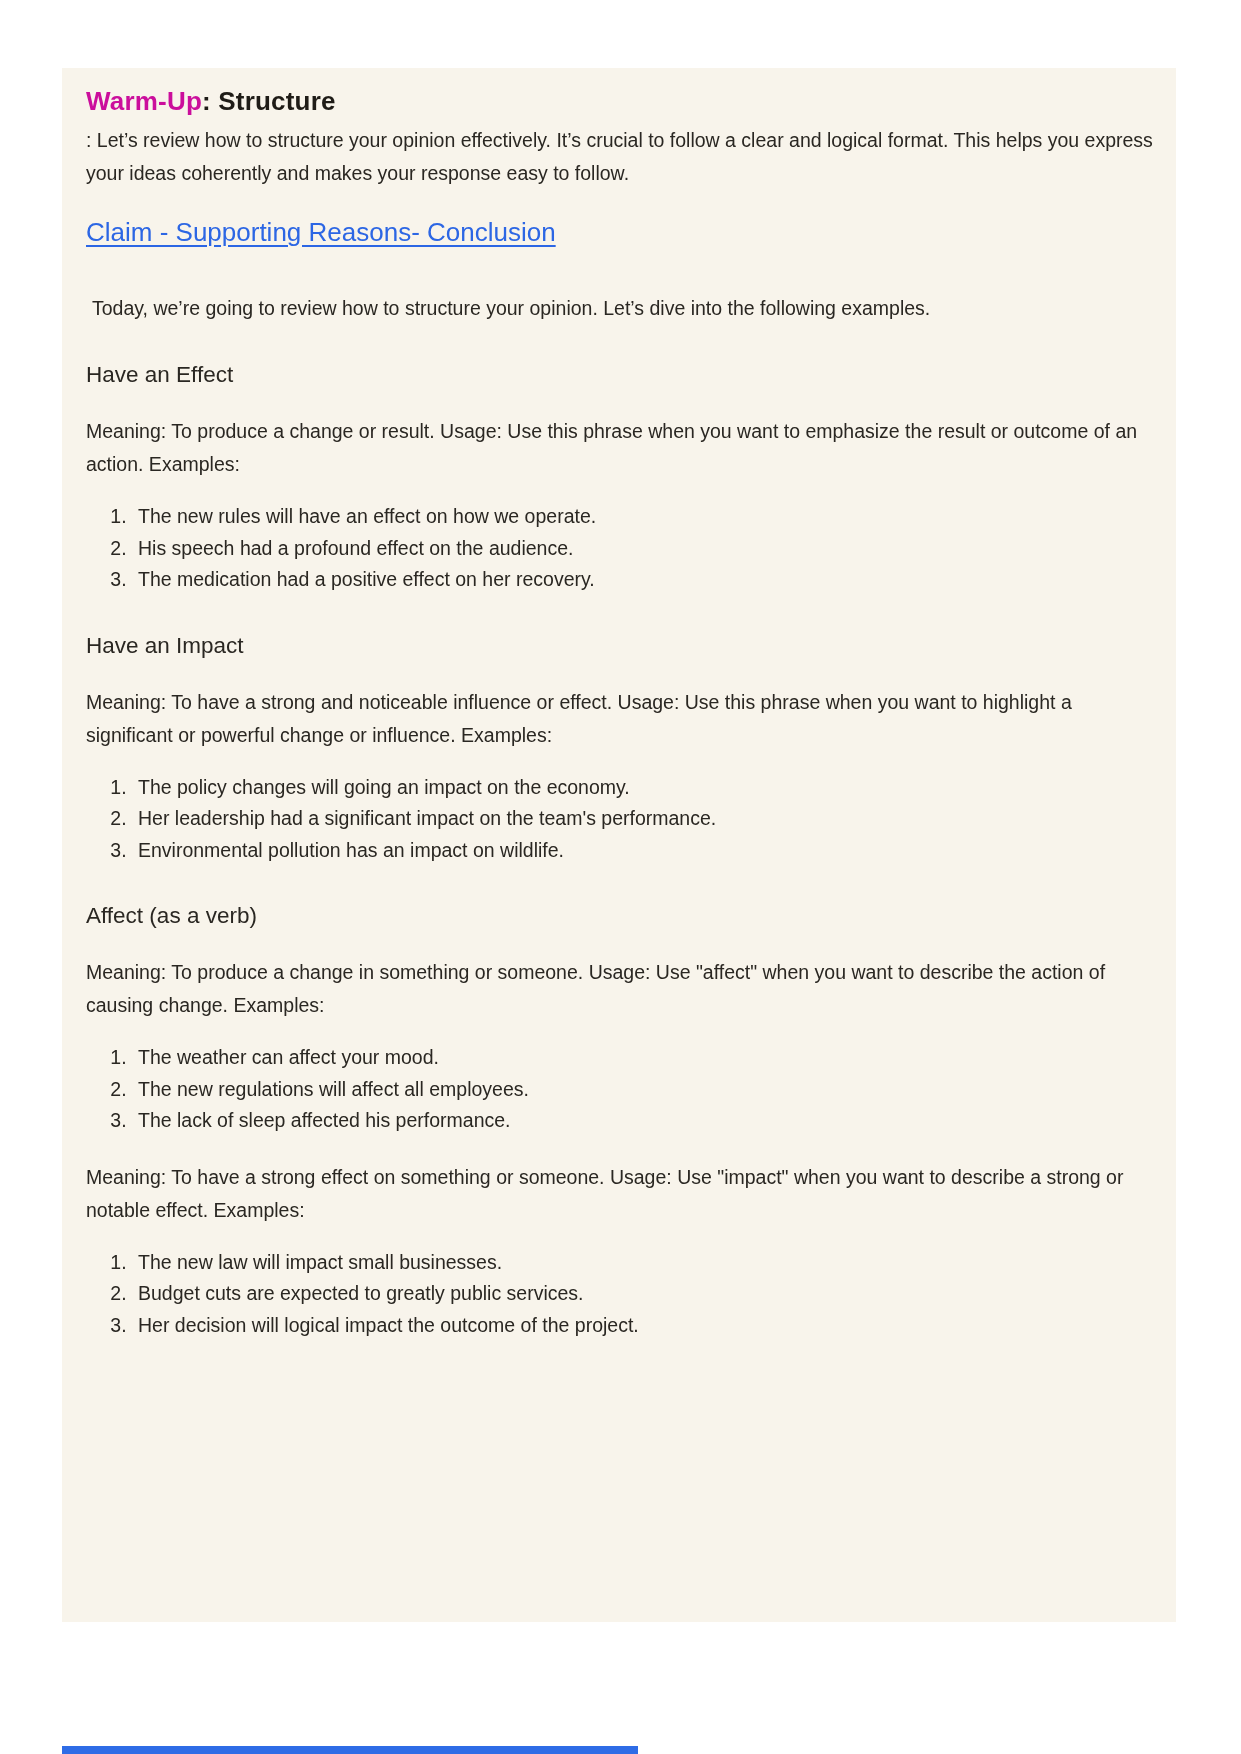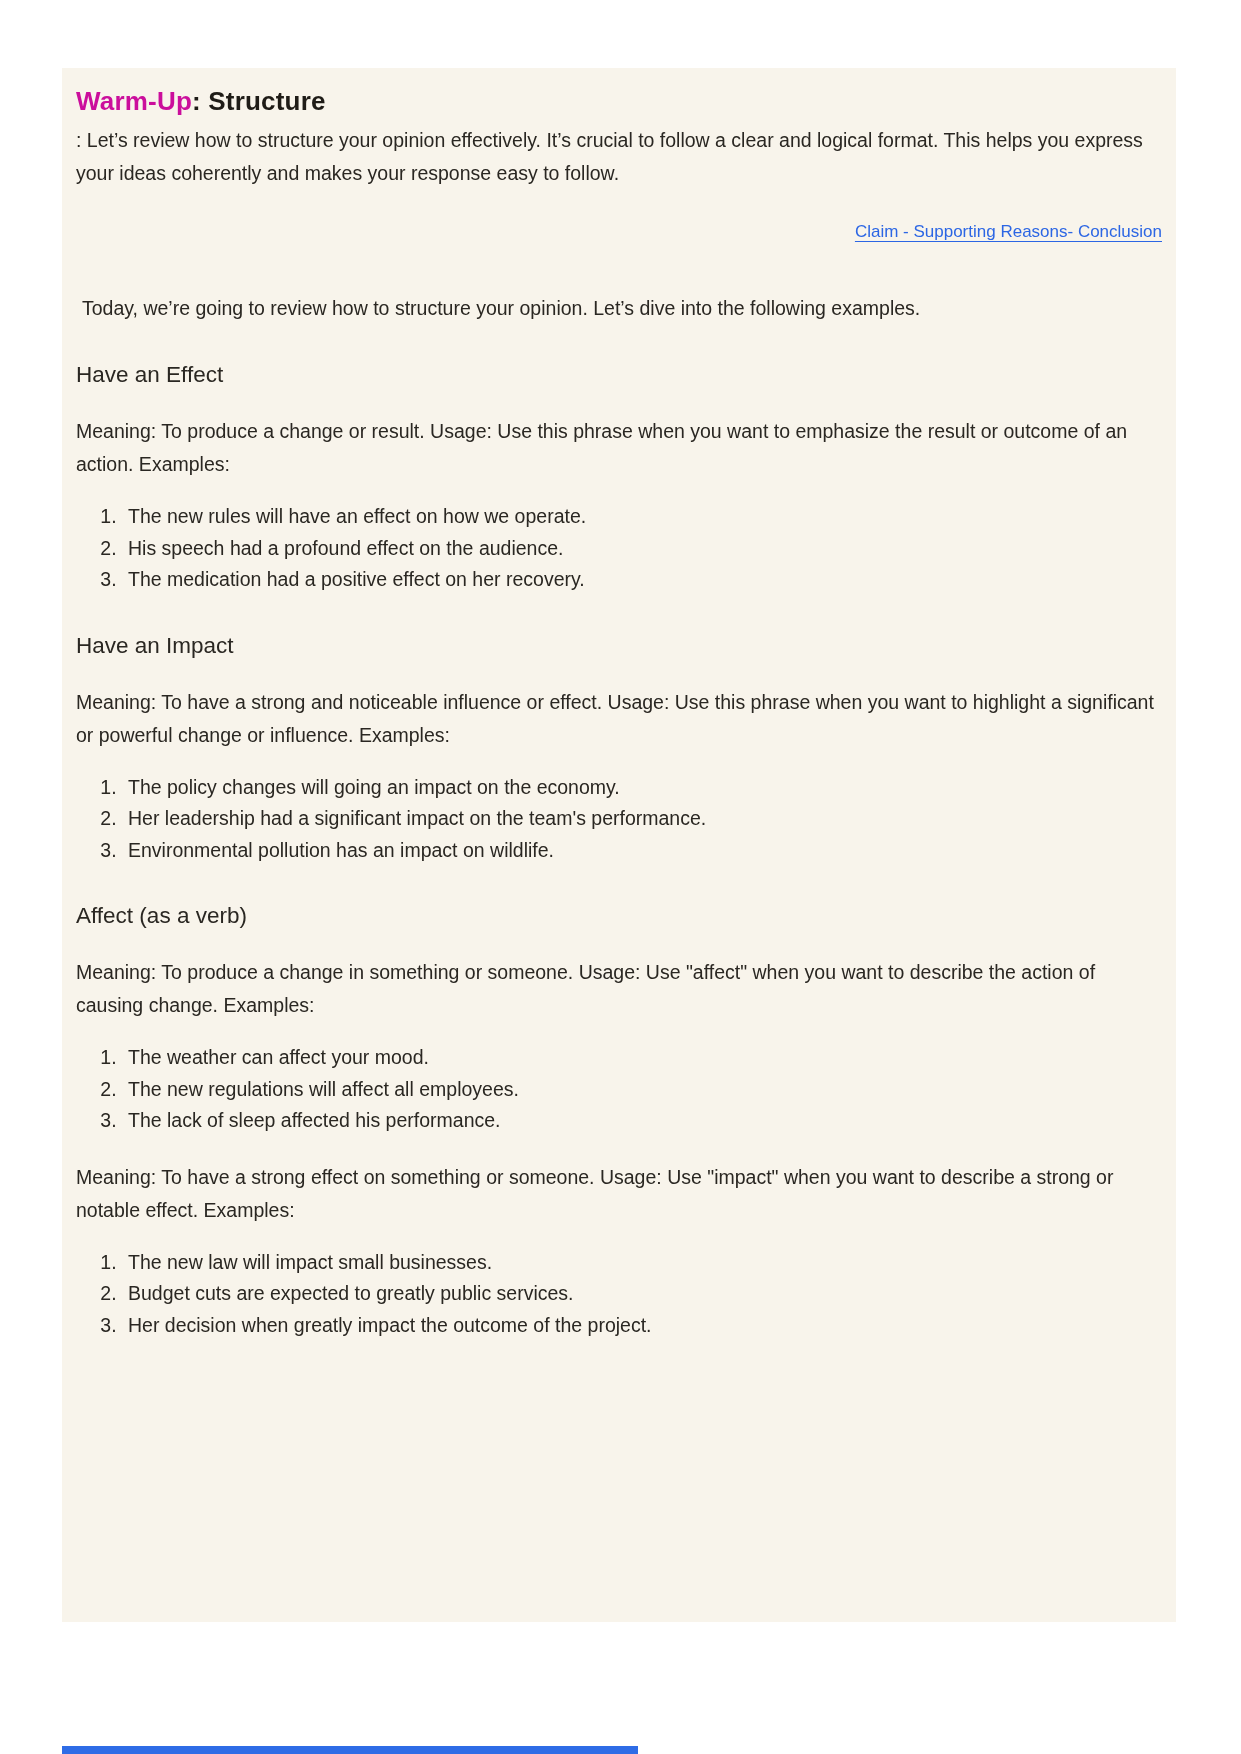--- a/index.html
+++ b/index.html
@@ -16,41 +16,41 @@
     overflow: hidden;
   }
   .content-card {
     position: absolute;
     left: 62px;
     top: 68px;
     width: 1114px;
     height: 1554px;
     background: #f8f4eb;
     box-sizing: border-box;
-    padding: 16px 14px 0 14px;
+    padding: 16px 14px 0 24px;
     color: #2a2722;
   }
   .page-title {
     font-size: 26px;
     font-weight: bold;
     line-height: 34px;
     color: #1f1c17;
     letter-spacing: 0.2px;
   }
   .title-highlight { color: #cb0e9c; }
   .intro-paragraph {
     margin: 6px 0 0;
     font-size: 19.5px;
     line-height: 33px;
     color: #2a2722;
   }
   .link-row {
     margin-top: 26px;
-    text-align: right;
-    font-size: 17px;
+    text-align: left;
+    font-size: 26px;
     line-height: 32px;
   }
   .structure-link {
     color: #2c66e4;
     text-decoration: underline;
     text-underline-offset: 4px;
     cursor: pointer;
   }
   .lead-paragraph {
     margin: 44px 0 0;
@@ -138,20 +138,20 @@
             <li>The new regulations will affect all employees.</li>
             <li>The lack of sleep affected his performance.</li>
           </ol>
   </div>
 
   <div class="section">
     <p class="meaning">Meaning: To have a strong effect on something or someone. Usage: Use "impact" when you want to describe a strong or notable effect. Examples:</p>
     <ol class="examples-list">
             <li>The new law will impact small businesses.</li>
             <li>Budget cuts are expected to greatly public services.</li>
-            <li>Her decision when greatly impact the outcome of the project.</li>
+            <li>Her decision will logical impact the outcome of the project.</li>
           </ol>
   </div>
 </div>
   </div>
 
   <div class="bottom-banner"></div>
 </div>
 
 </body></html>

